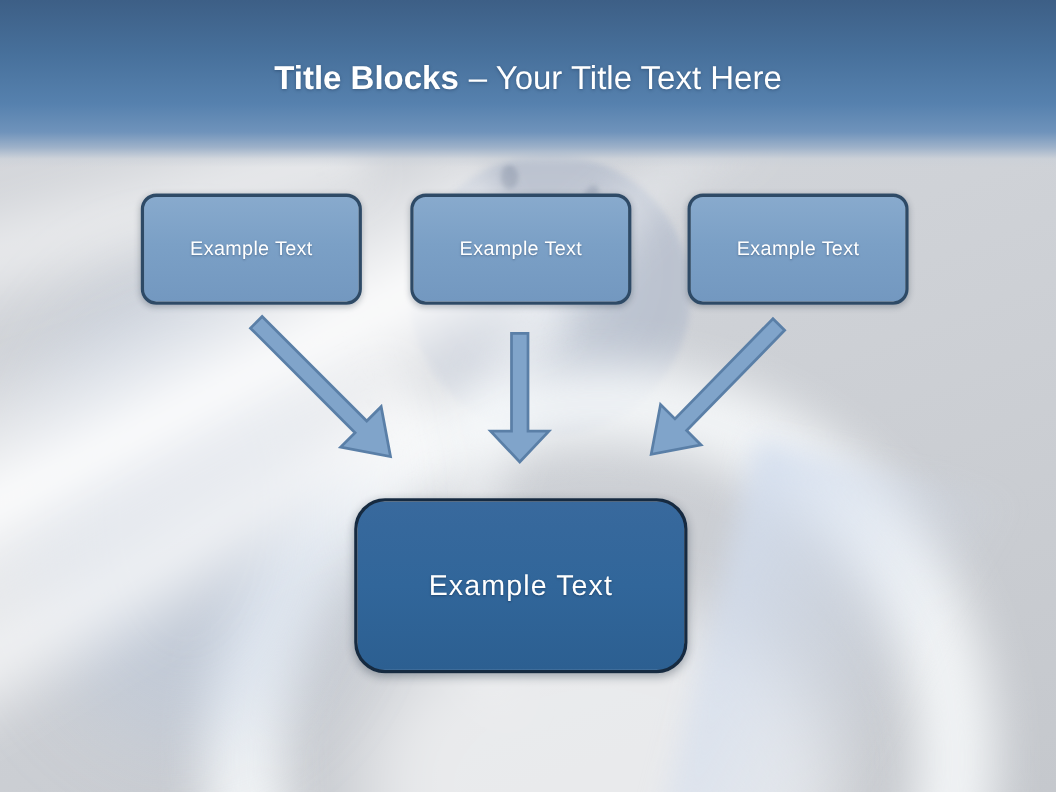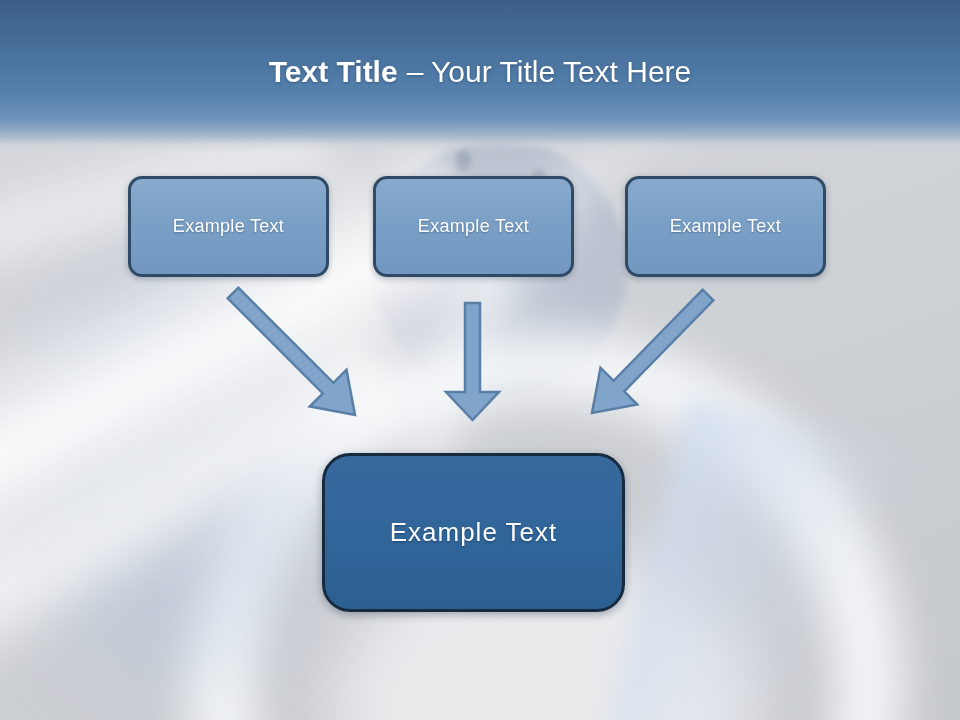--- a/index.html
+++ b/index.html
@@ -116,21 +116,21 @@
   <div class="bg-layer bg-ring-big"></div>
   <div class="bg-layer bg-ring-inner"></div>
   <div class="bg-layer bg-blue-tint"></div>
   <div class="bg-layer bg-swoosh-a"></div>
   <div class="bg-layer bg-swoosh-b"></div>
   <div class="bg-layer bg-swoosh-top"></div>
   <div class="bg-layer bg-wedge-right"></div>
 
   <div class="header-band"></div>
   <div class="page-title">
-    <span class="t-bold">Text Title</span><span class="t-rest">– Your Title Text Here</span>
+    <span class="t-bold">Title Blocks</span><span class="t-rest">– Your Title Text Here</span>
   </div>
 
   <svg class="arrows-layer" viewBox="0 0 960 720">
     <polygon class="arrow" points="238.3,287.7 333.4,382.8 346.5,369.7 355,415 309.7,406.5 322.8,393.4 227.7,298.3"></polygon>
     <polygon class="arrow" points="465,303 480,303 480,392 499,392 472.5,420 446,392 465,392"></polygon>
     <polygon class="arrow" points="702.7,289.7 613.6,380.8 600.5,367.7 592,413 637.3,404.5 624.2,391.4 713.3,300.3"></polygon>
   </svg>
 
   <div class="text-block tb-1">
     <span class="label">Example Text</span>

